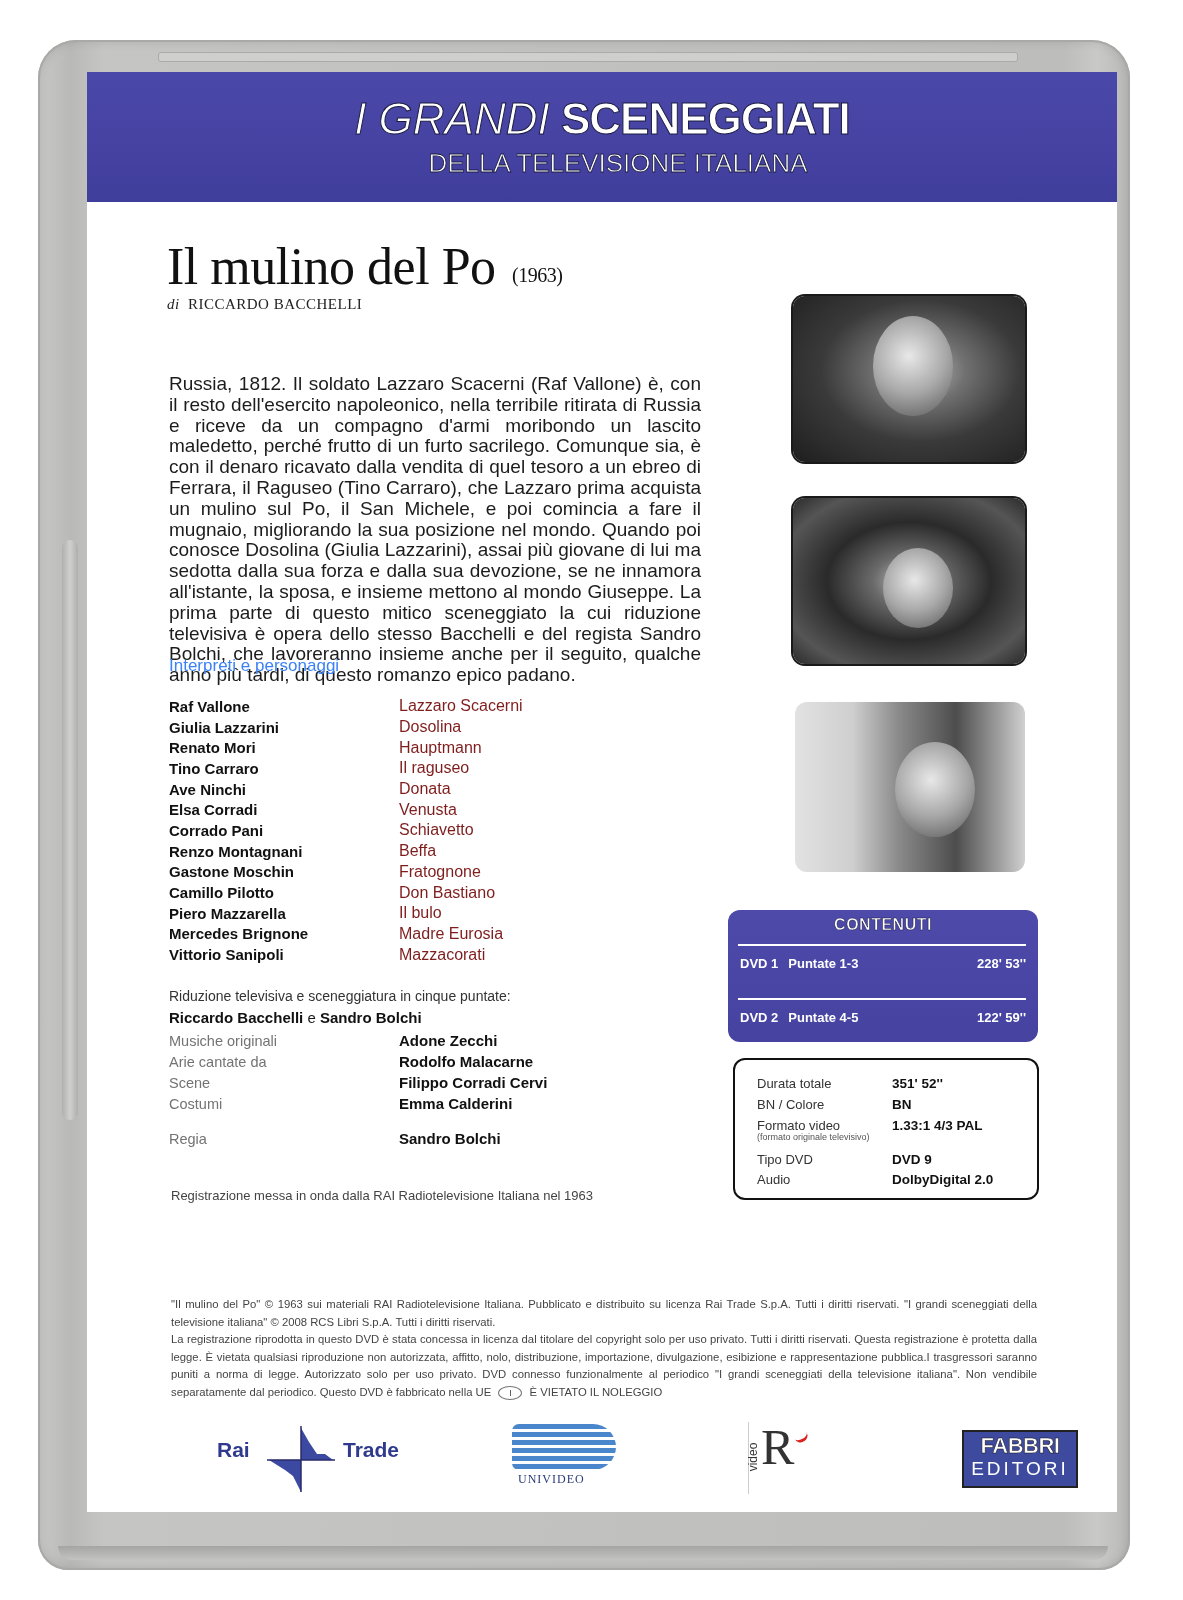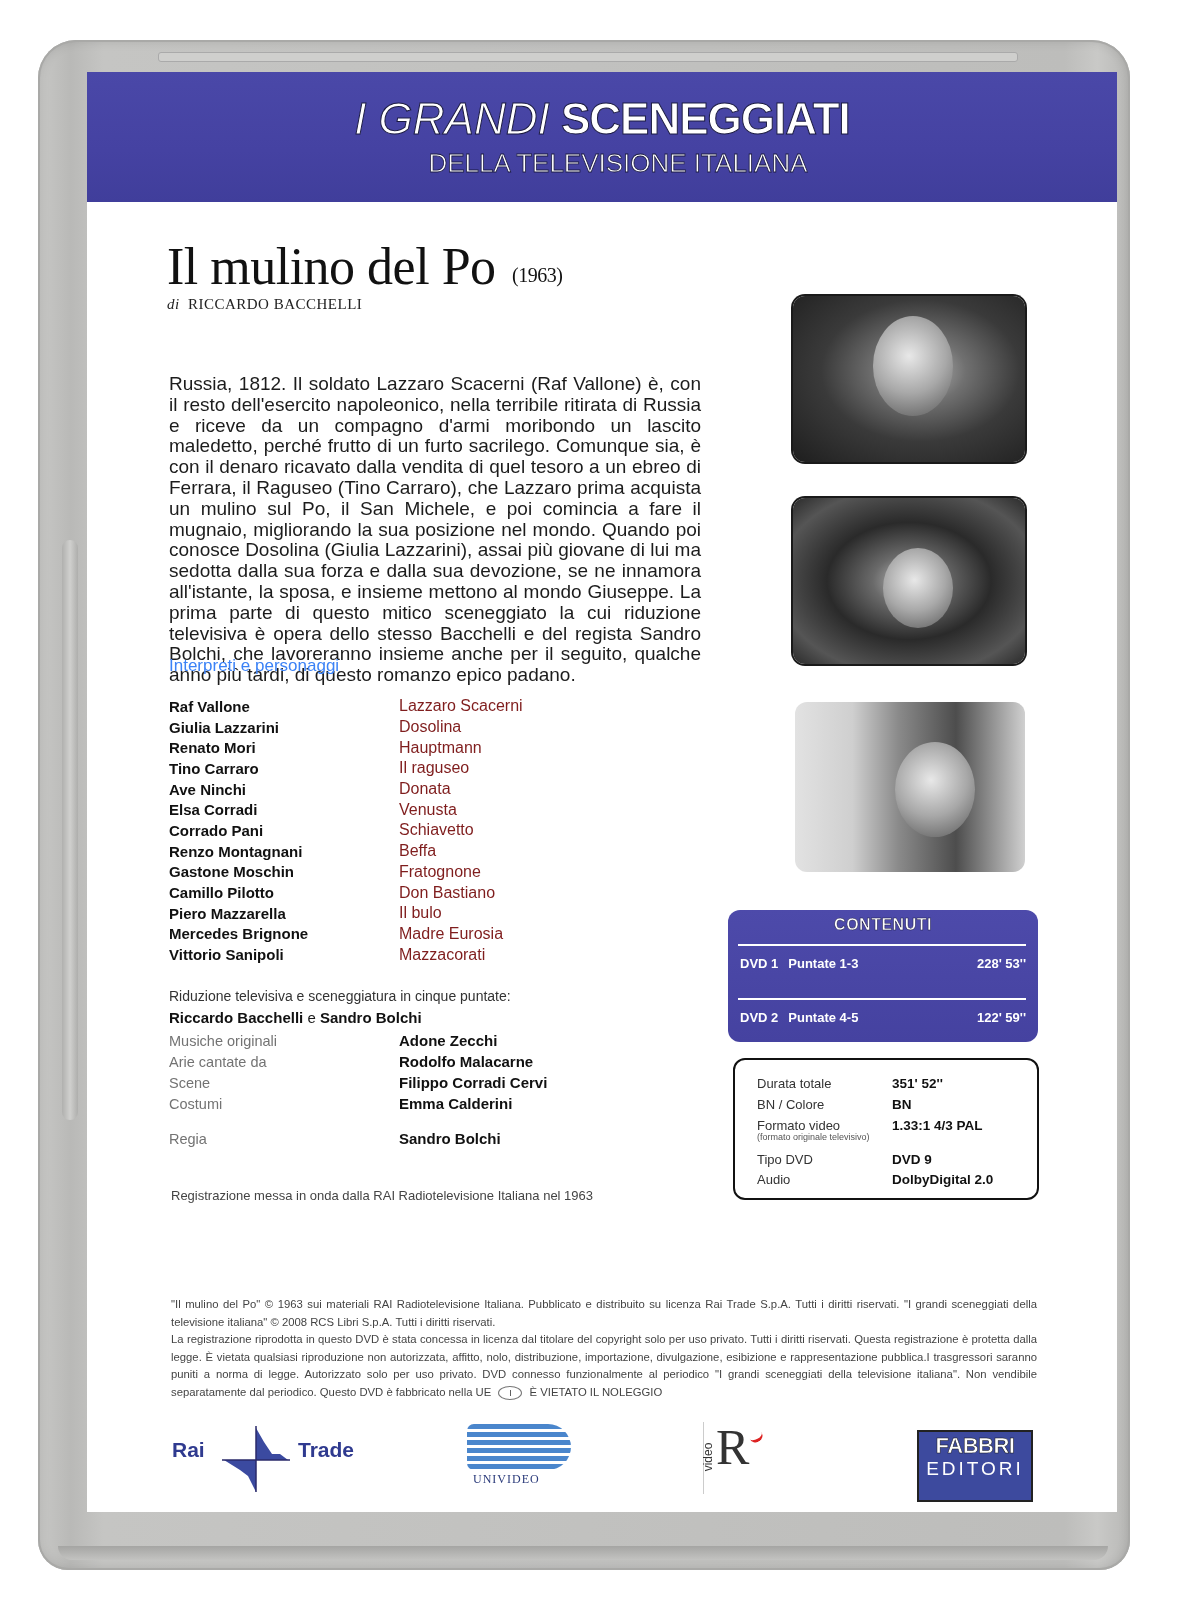--- a/index.html
+++ b/index.html
@@ -141,34 +141,34 @@
   .legal {
     position: absolute; left: 84px; top: 1224px; width: 866px;
     font-size: 11.3px; line-height: 17.5px; color: #444; text-align: justify;
   }
   .ue-badge {
     display: inline-block; width: 24px; height: 14px; border: 1px solid #777; border-radius: 50%;
     text-align: center; font-size: 9px; line-height: 12px; vertical-align: middle; margin: 0 4px;
   }
 
   
-  .logo { position: absolute; }
+  .logo { position: absolute; margin-left: 45px; }
   .logo-rai { left: 85px; top: 1352px; width: 180px; height: 70px; }
   .rai-text { position: absolute; top: 14px; font-size: 21px; font-weight: 700; color: #2f3a8f; }
   .rai-text.left { left: 0; }
   .rai-text.right { left: 126px; }
   .logo-univideo { left: 380px; top: 1352px; width: 110px; height: 70px; }
   .univideo-stripes { position: absolute; left: 0; top: 0; width: 104px; height: 46px; border-radius: 12px 40px 40px 12px; overflow: hidden;
     background: repeating-linear-gradient(180deg, #4a86cc 0px, #4a86cc 5px, #ffffff 5px, #ffffff 8px); }
   .univideo-text { position: absolute; left: 6px; top: 48px; font-family: "Liberation Serif", serif; font-size: 12px; color: #2a3a7a; letter-spacing: 1px; }
   .logo-videor { left: 616px; top: 1350px; width: 70px; height: 72px; border-left: 1px solid #ccc; }
   .videor-video { position: absolute; left: -10px; top: 28px; transform: rotate(-90deg); font-size: 12px; color: #333; }
   .videor-r { position: absolute; left: 12px; top: -4px; font-family: "Liberation Serif", serif; font-size: 50px; color: #333; }
   .videor-mark { position: absolute; left: 46px; top: 12px; width: 14px; height: 8px; border-bottom: 3px solid #d22; border-radius: 0 0 10px 10px; transform: rotate(-30deg); }
-  .logo-fabbri { left: 830px; top: 1358px; width: 116px; height: 72px; background: #3d4a9e; border: 2px solid #222; text-align: center; color: #fff; }
+  .logo-fabbri { left: 830px; top: 1358px; width: 116px; height: 58px; background: #3d4a9e; border: 2px solid #222; text-align: center; color: #fff; }
   .fabbri-top { font-size: 22px; font-weight: 700; line-height: 24px; margin-top: 2px; letter-spacing: -0.5px; -webkit-text-stroke: 0.5px #111; }
   .fabbri-bot { font-size: 19px; line-height: 22px; letter-spacing: 3px; }
 </style>
 </head>
 <body>
 
 <div class="case">
   <div class="case-lip-top"></div>
   <div class="case-hinge"></div>
   <div class="case-bottom-rail"></div>

